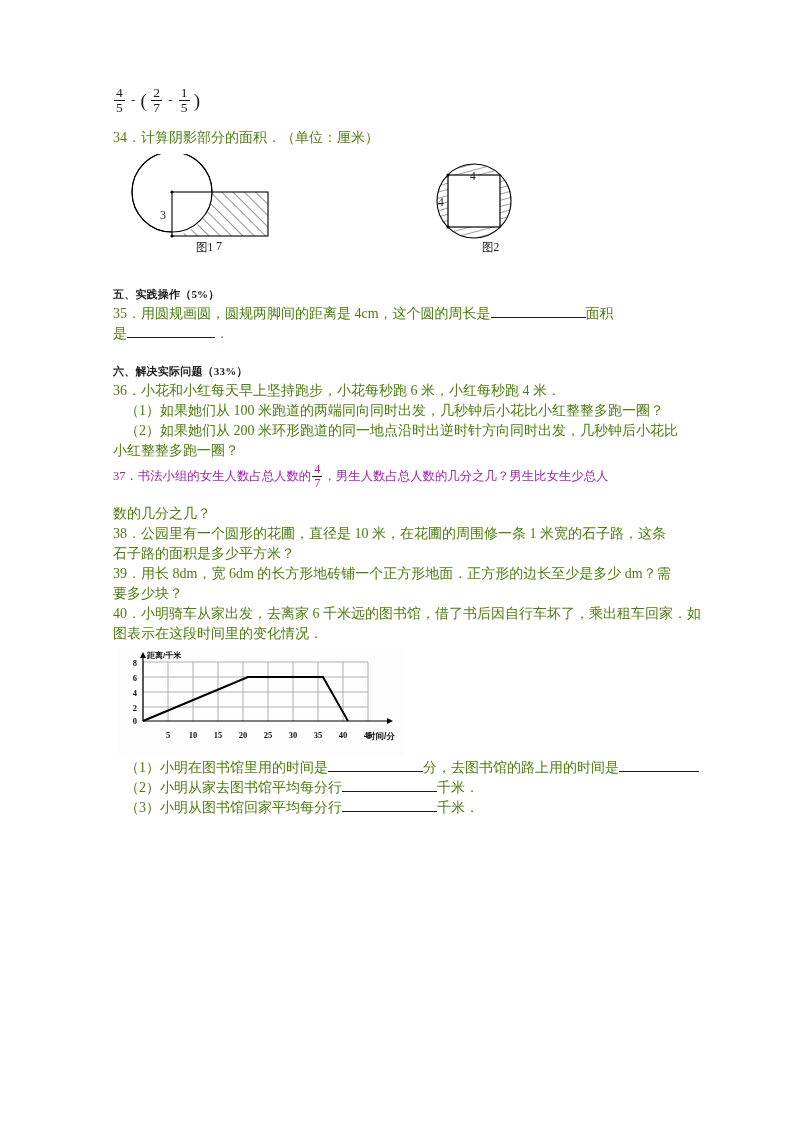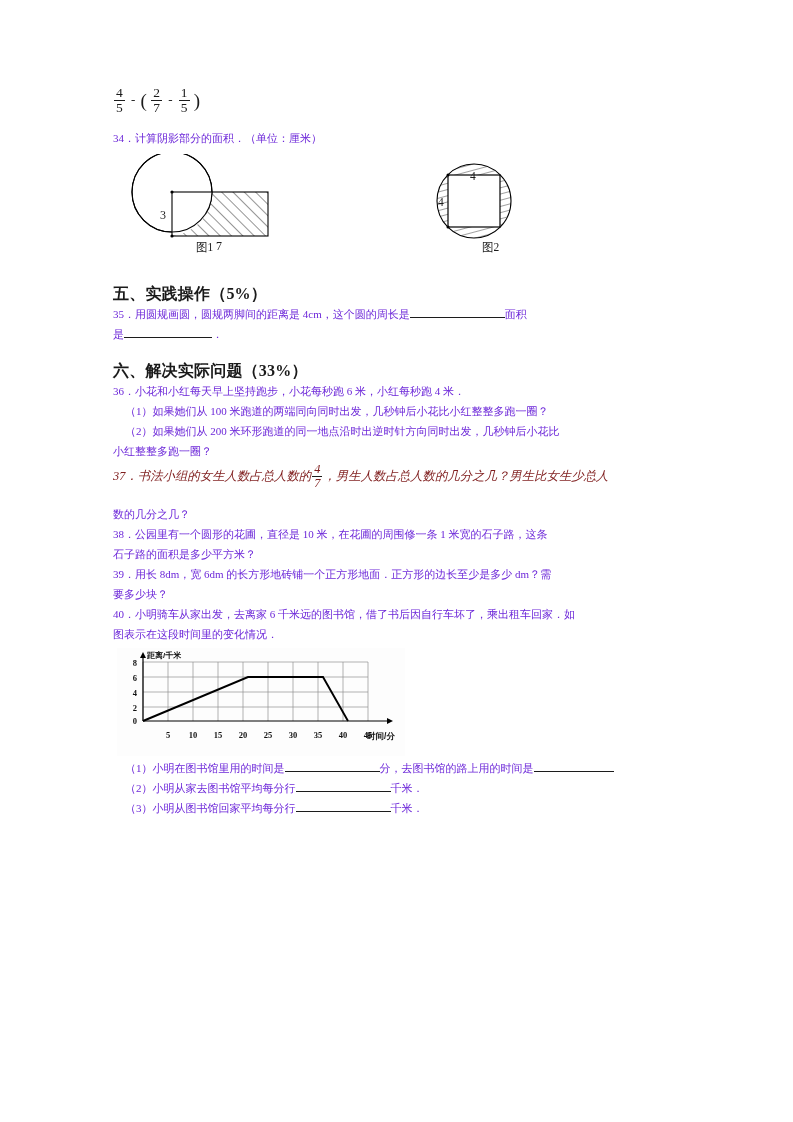--- a/index.html
+++ b/index.html
@@ -24,35 +24,34 @@
   }
   .content {
     position: absolute;
     left: 113px;
     top: 84px;
     width: 575px;
   }
 
   
   .line {
-    font-size: 11px;
+    font-size: 14px;
     line-height: 20px;
-    color: #6d28d9;
+    color: #4d7c0f;
     white-space: nowrap;
   }
   .para {
     font-size: 12.4px;
     line-height: 20.5px;
-    color: #7f1d1d;
-    font-style: italic;
+    color: #a21caf;
   }
   .indent { padding-left: 12px; }
   .sect-head {
     font-weight: bold;
-    font-size: 16px;
+    font-size: 11px;
     line-height: 20px;
     letter-spacing: .2px;
   }
   .blank {
     display: inline-block;
     border-bottom: 1px solid #1c1c1c;
     vertical-align: baseline;
     height: 12px;
   }
   .b-long  { width: 95px; }

